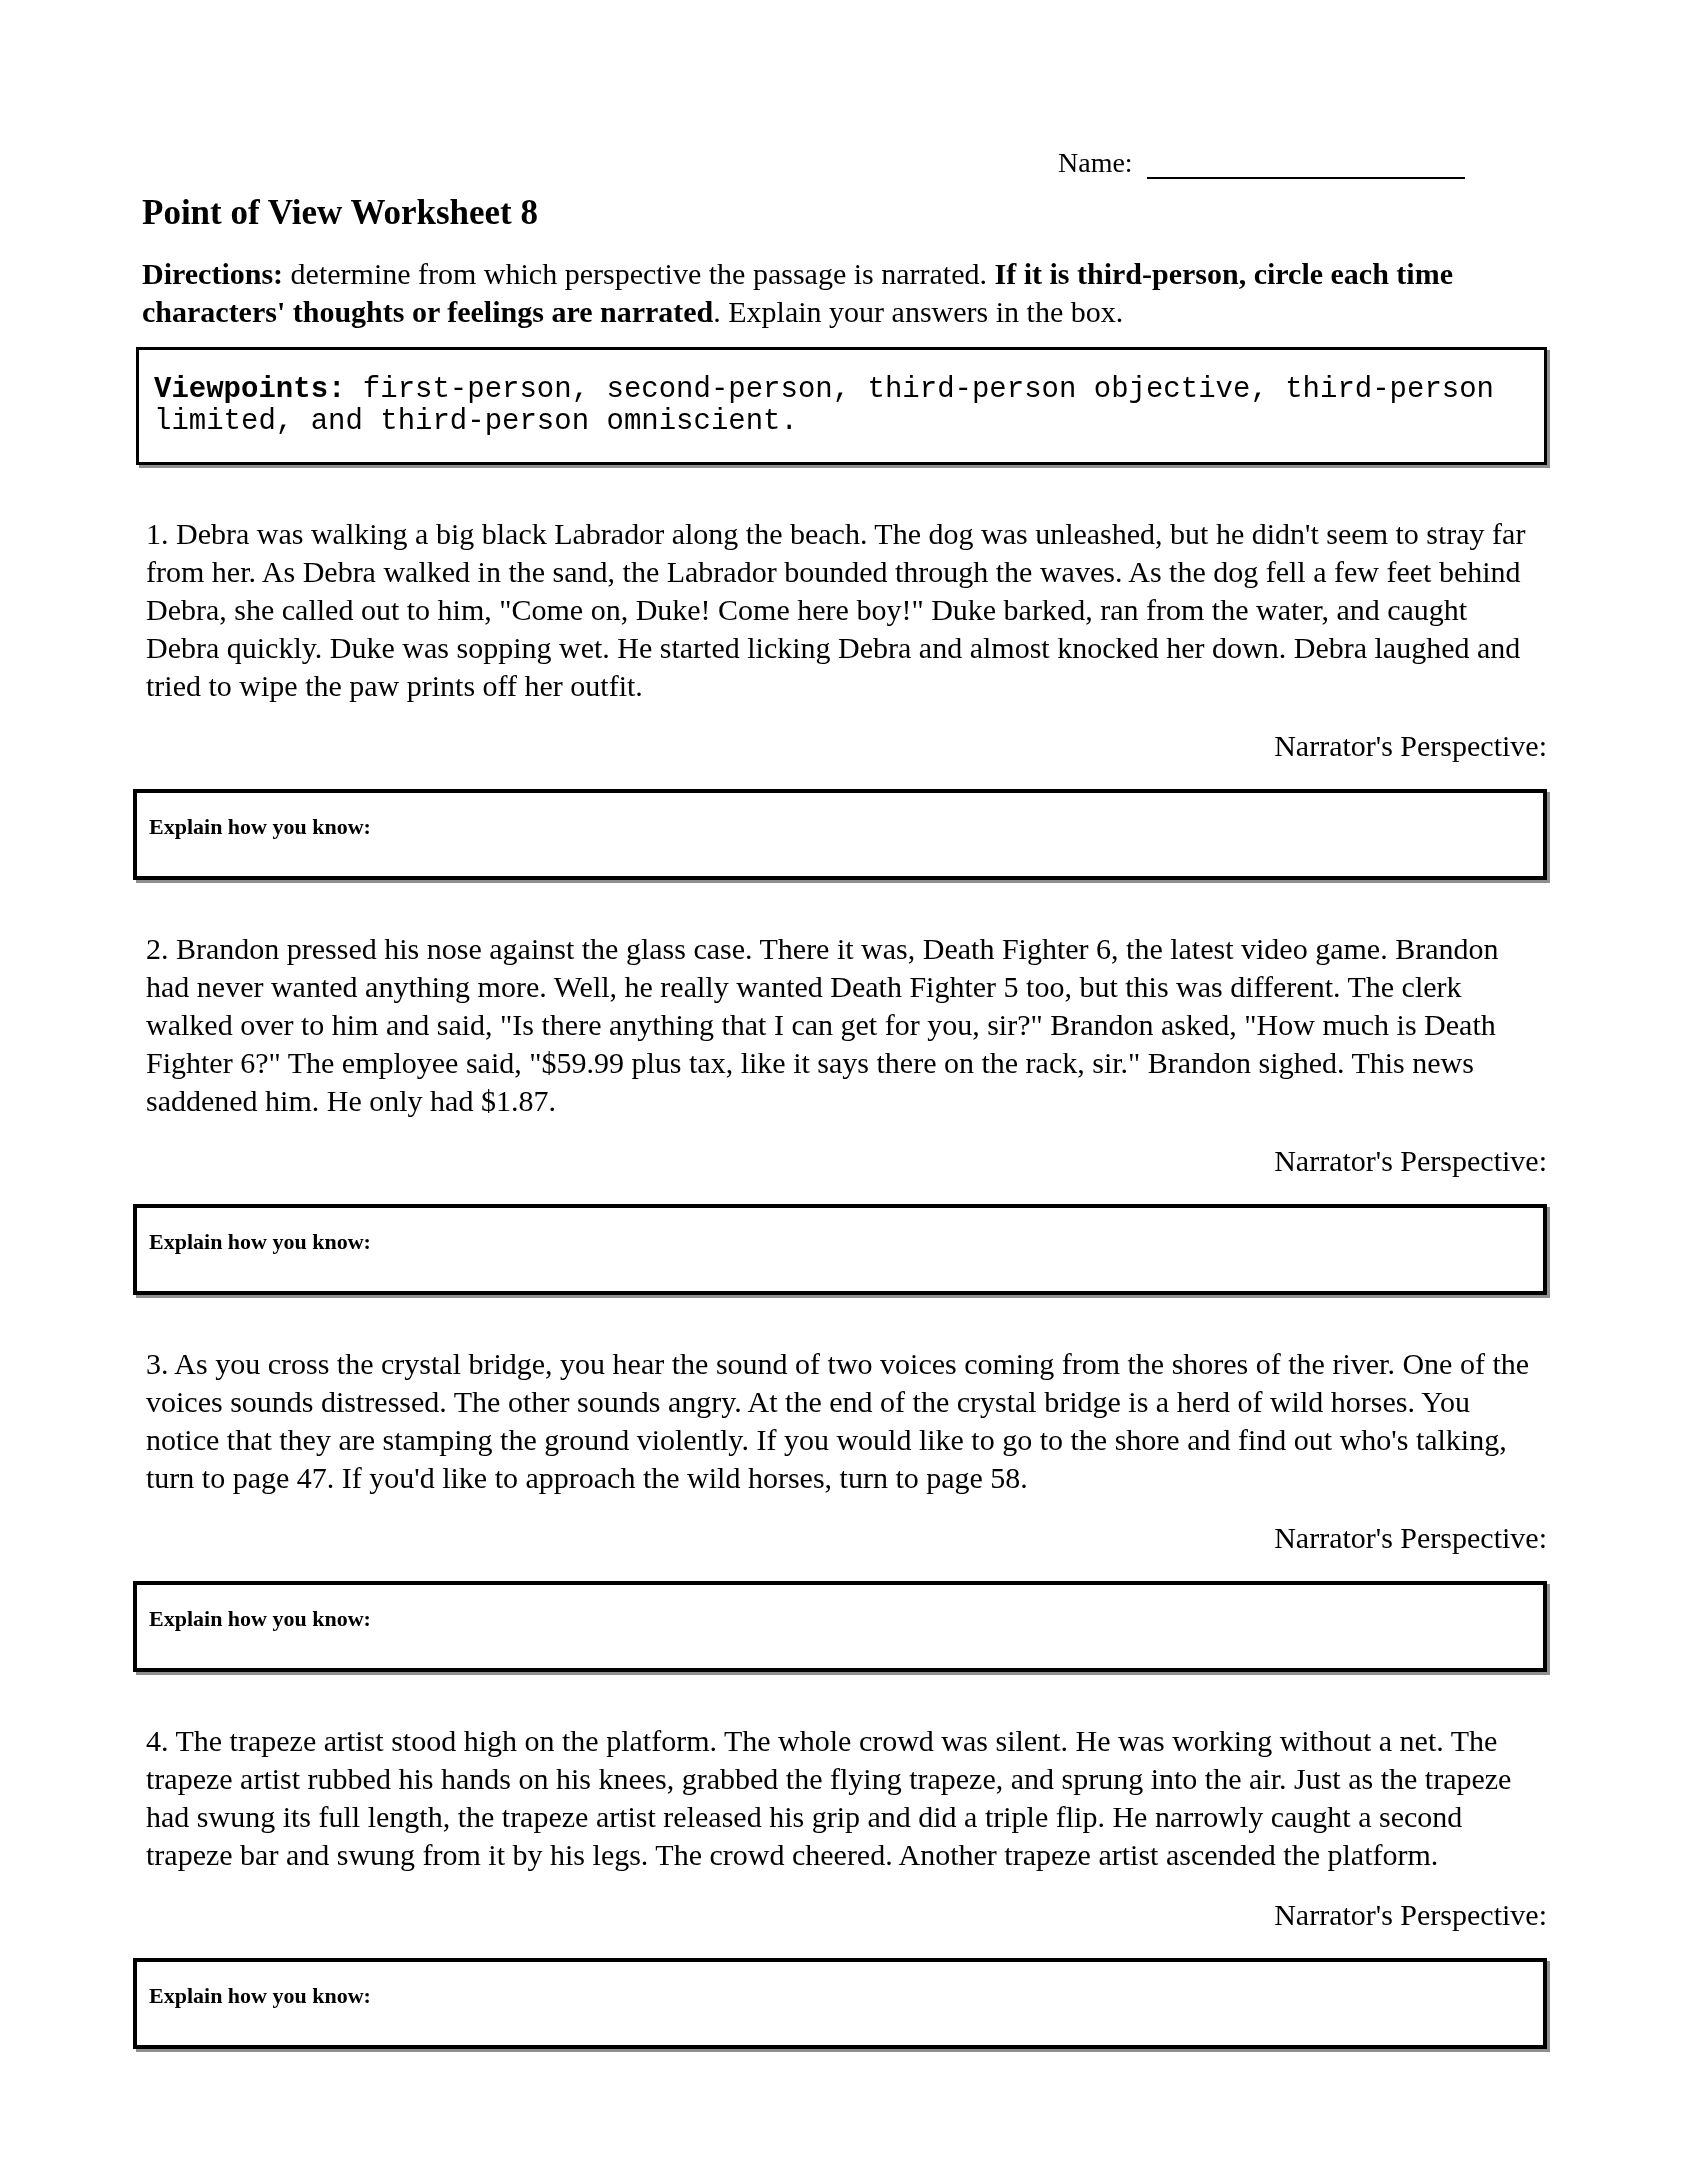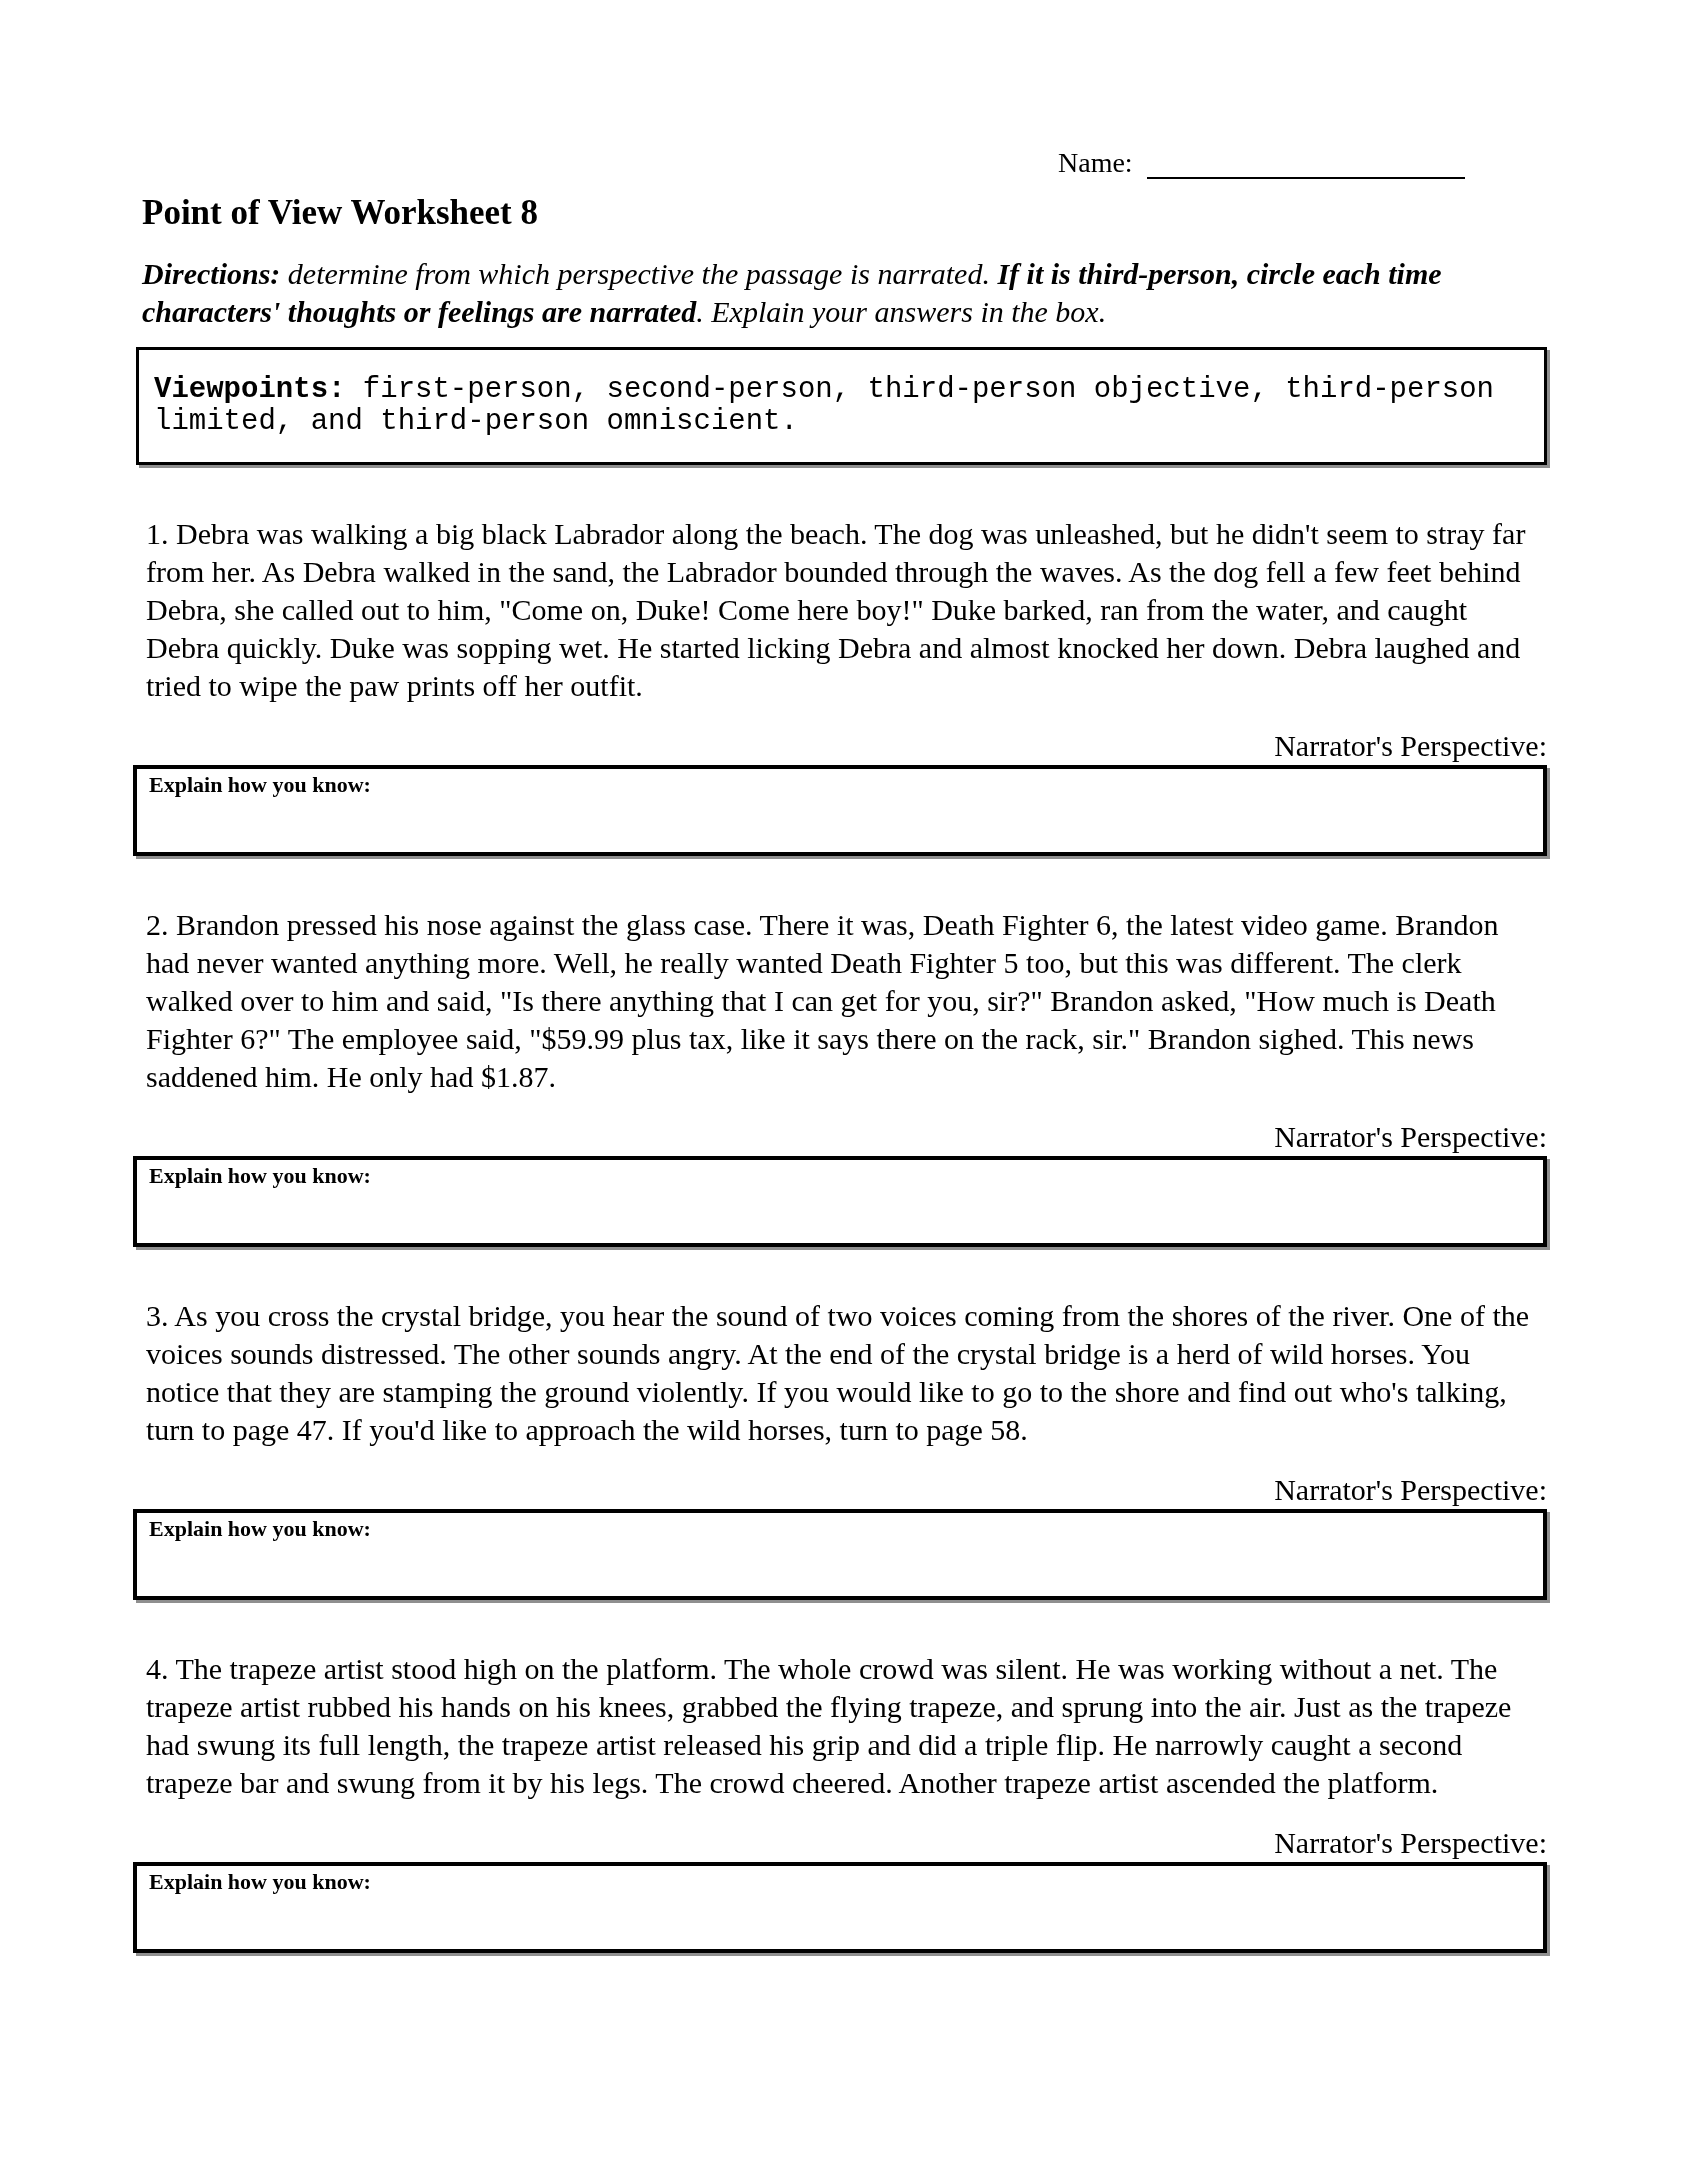--- a/index.html
+++ b/index.html
@@ -36,21 +36,20 @@
     margin: 14px 0 0 0;
     font-size: 35px;
     line-height: 40px;
     font-weight: bold;
   }
   
   .directions {
     margin: 22px 0 0 0;
     font-size: 30px;
     line-height: 38px;
-    font-style: italic;
   }
   
   .viewpoints-box {
     margin-top: 16px;
     margin-left: -6px;
     border: 3px solid #000;
     box-shadow: 3px 3px 0 #8f8f8f;
     padding: 24px 15px;
     font-size: 29px;
     line-height: 32px;
@@ -71,26 +70,26 @@
     flex-direction: column;
   }
   .persp-line {
     flex: 1;
     margin-left: 12px;
     margin-right: 18px;
     border-bottom: 2px solid #000;
     height: 30px;
   }
   .explain-box {
-    margin-top: 0;
+    margin-top: 24px;
     margin-left: -9px;
     border: 4px solid #000;
     box-shadow: 3px 3px 0 #8f8f8f;
     height: 91px;
-    padding: 3px 12px;
+    padding: 21px 12px;
   }
   .explain-label {
     font-weight: bold;
     font-size: 22px;
     line-height: 26px;
   }
   b { font-weight: bold; }
 </style>
 </head>
 <body>

